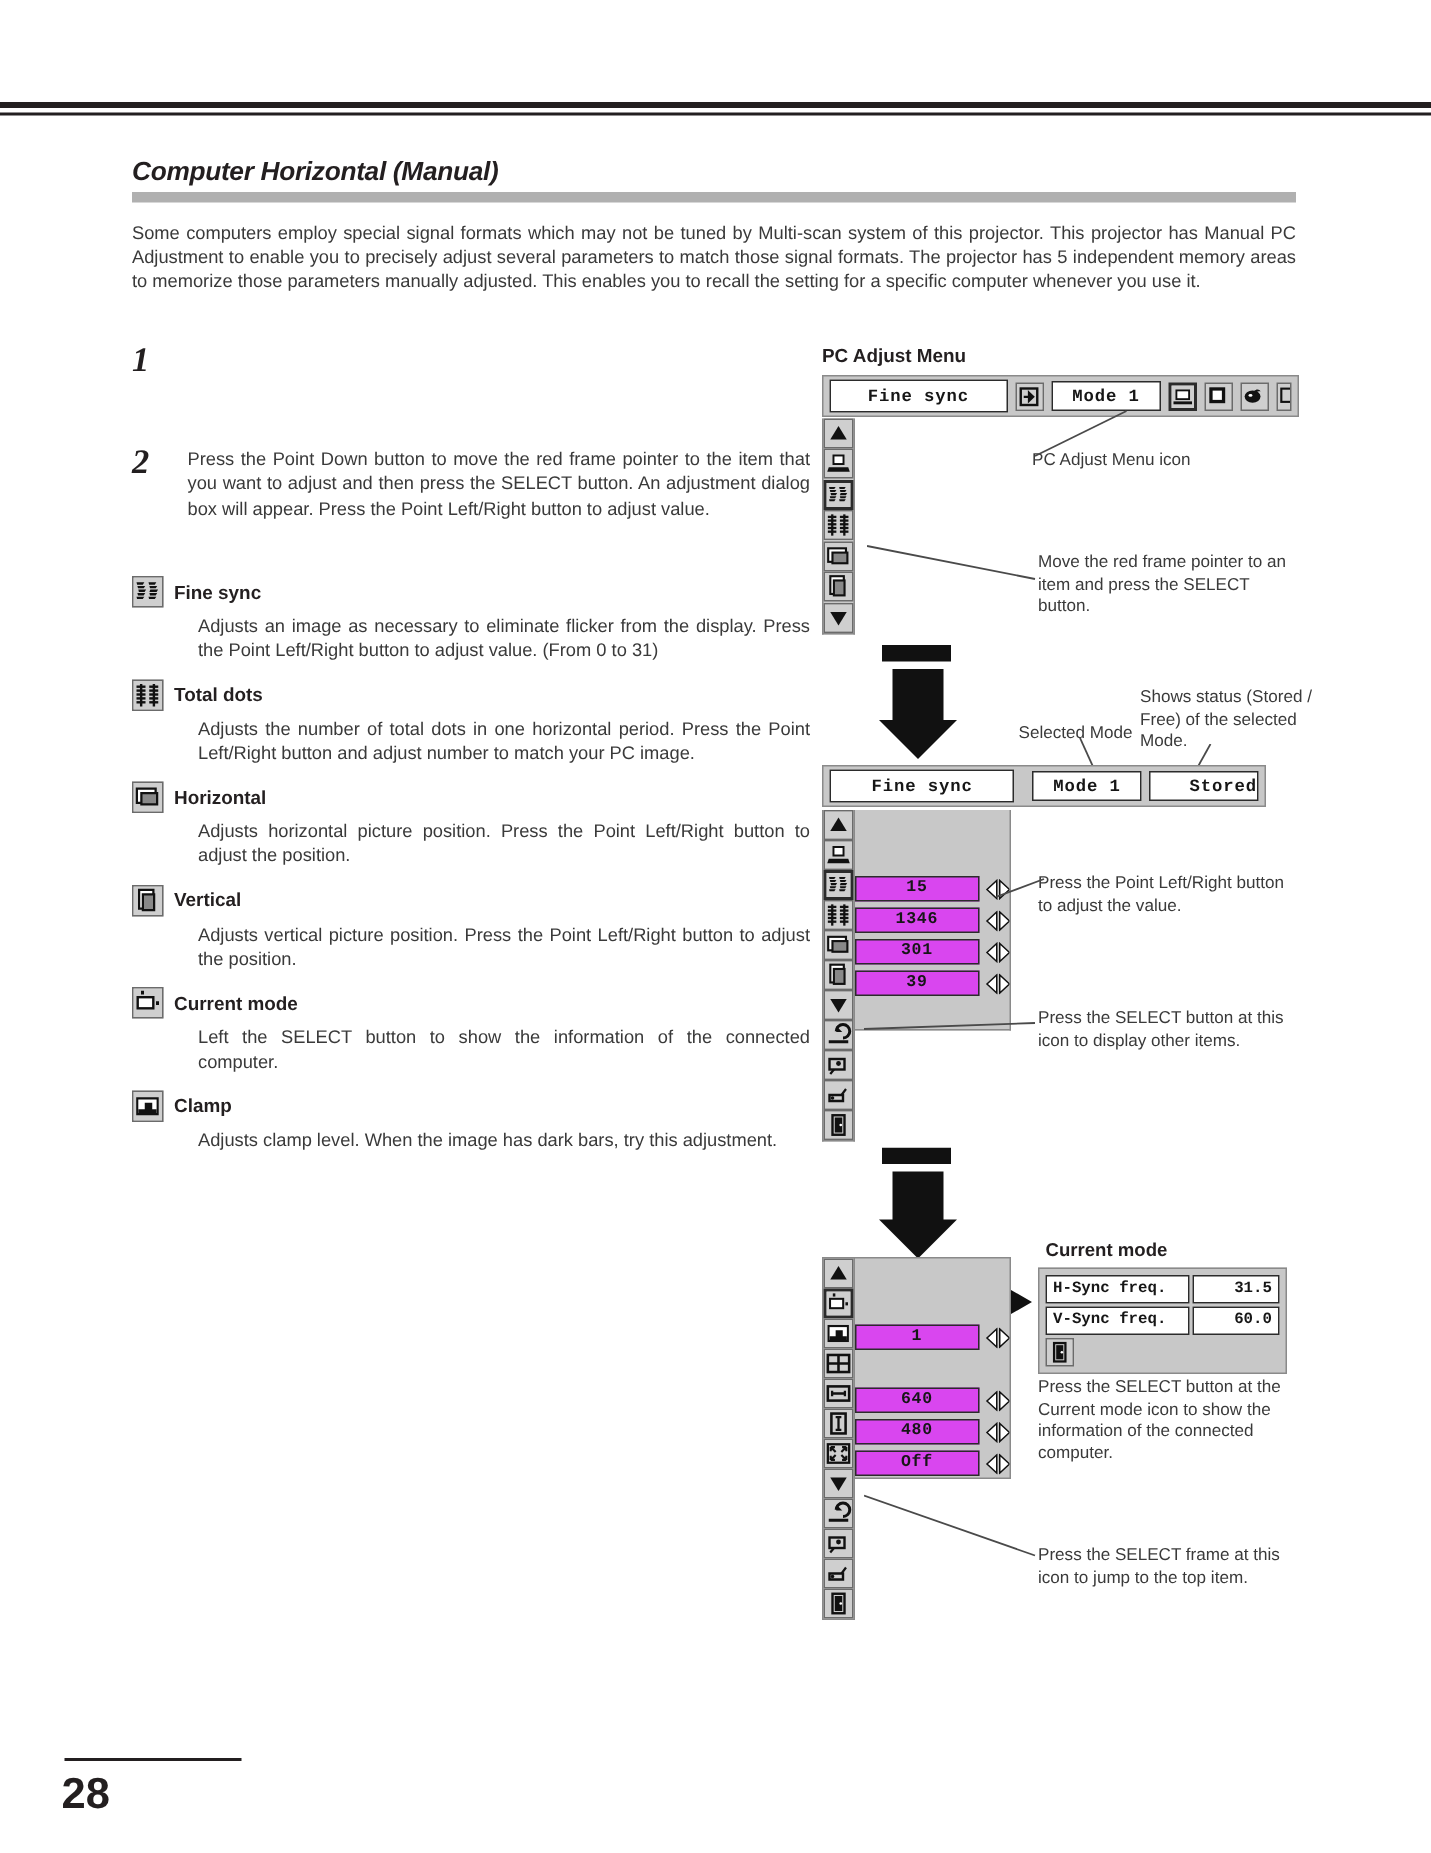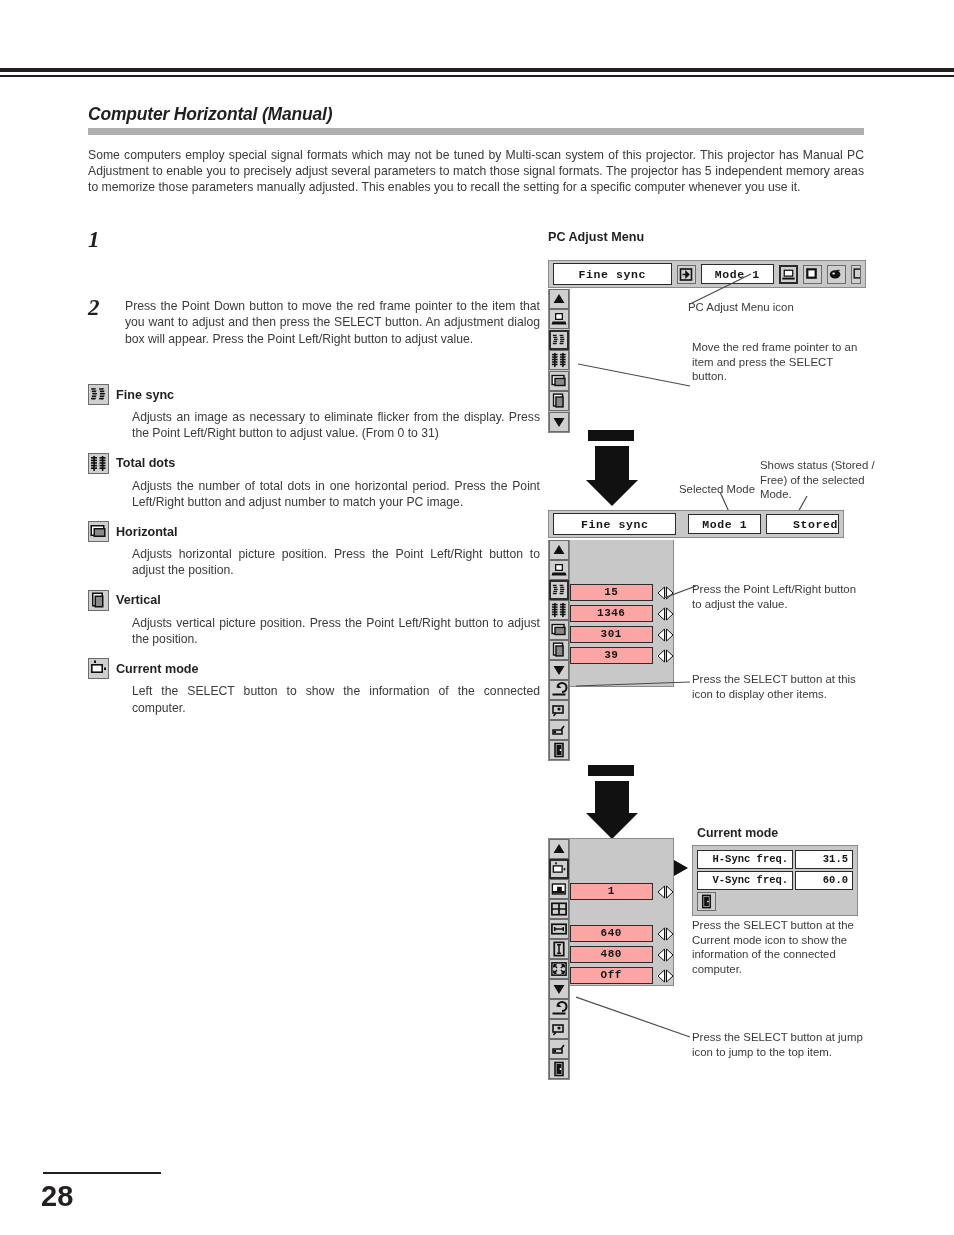--- a/index.html
+++ b/index.html
@@ -52,21 +52,21 @@
   
   .ibox {
     width:21px; height:21px; background:#cfcfcf;
     border:1px solid #6b6b6b; position:relative; flex:0 0 auto;
     display:inline-block; vertical-align:middle;
   }
   .ibox svg { display:block; }
 
   
   .rightcol { position:absolute; left:548px; top:230px; width:340px; }
-  .rc-head { font-size:12.6px; font-weight:bold; color:#231f20; margin-bottom:16px; }
+  .rc-head { font-size:12.6px; font-weight:bold; color:#231f20; margin-bottom:6px; }
 
   
   .osd-bar {
     background:#c8c8c8; border:1px solid #8a8a8a;
     display:flex; align-items:center; padding:3px 4px; gap:5px;
     position:relative;
   }
   .osd-field {
     background:#ffffff; border:1.5px solid #2b2b2b;
     font-family:"Liberation Mono", monospace; font-weight:bold;
@@ -76,41 +76,41 @@
   .osd-ibtn {
     width:19px; height:19px; background:#cfcfcf; border:1px solid #6b6b6b;
     flex:0 0 auto;
   }
   .osd-side { width:22px; background:#c8c8c8; border:1px solid #8a8a8a; border-top:none; }
   .osd-side .ibox { width:20px; height:20px; margin:0.5px 0 0 0; display:block; }
 
   
   .val-row { display:flex; align-items:center; gap:4px; height:21px; }
   .val-box {
-    width:85px; height:17px; background:#fca5a5; border:1.5px solid #2b2b2b;
+    width:85px; height:17px; background:#d946ef; border:1.5px solid #2b2b2b;
     font-family:"Liberation Mono", monospace; font-weight:bold; font-size:11px;
     color:#161616; text-align:center; line-height:14px; letter-spacing:0.5px;
   }
 
   
   .anno { position:absolute; font-size:11.4px; line-height:14.6px; color:#3a3a3a; }
 
   
   .bigarrow { position:absolute; }
 
   
   .cm-title { font-size:12.4px; font-weight:bold; color:#231f20; }
   .cm-box { background:#c8c8c8; border:1px solid #8a8a8a; padding:4px; }
   .cm-row { display:flex; margin-bottom:2px; }
   .cm-label, .cm-value {
     border:1.5px solid #2b2b2b; background:#ffffff;
     font-family:"Liberation Mono", monospace; font-weight:bold; font-size:10.5px;
     color:#161616; padding:2px 4px; height:19px; line-height:13px;
   }
-  .cm-label { width:100px; text-align:right; }
+  .cm-label { width:100px; text-align:left; }
   .cm-value { width:60px; text-align:right; margin-left:2px; }
 
   
   .pg-rule { position:absolute; left:43px; top:1172px; width:118px; height:2px; background:#231f20; }
   .pg-num { position:absolute; left:41px; top:1180px; font-size:29px; font-weight:bold; color:#231f20; }
 </style>
 </head>
 <body>
 
 <div class="page">
@@ -225,20 +225,34 @@
             <rect x="2" y="5" width="12" height="9" fill="#111"></rect>
             <rect x="3.6" y="6.6" width="8.8" height="5.8" fill="#fff"></rect>
             <rect x="15" y="8.5" width="2" height="2.5" fill="#111"></rect>
           </svg>
         </span>
         <span class="sec-title">Current mode</span>
       </div>
       <div class="sec-body">Left the SELECT button to show the information of the connected computer.</div>
     </div>
 
+    <div class="sec">
+      <div class="sec-head">
+        <span class="ibox">
+          <svg width="19" height="19" viewBox="0 0 19 19">
+            <rect x="0" y="0" width="19" height="19" fill="#cfcfcf"></rect>
+            <rect x="1.8" y="3.5" width="15" height="12" fill="#111"></rect>
+            <rect x="3.2" y="5" width="12.2" height="9" fill="#fff"></rect>
+            <path d="M3.2 11.5h4.3V7.2h5V11.5h2.9v2.5H3.2z" fill="#111"></path>
+          </svg>
+        </span>
+        <span class="sec-title">Clamp</span>
+      </div>
+      <div class="sec-body">Adjusts clamp level.  When the image has dark bars, try this adjustment.</div>
+    </div>
 
   </div>
 
   <div class="rightcol">
 
     <div class="rc-head">PC Adjust Menu</div>
 
     <div class="osd-bar" style="width:318px;height:28px;">
       <div class="osd-field" style="width:126px;height:22px;line-height:18px;">Fine sync</div>
       <div class="osd-ibtn">
@@ -357,21 +371,21 @@
       </span>
     </div>
 
   </div>
 
   <div class="anno" style="left:688px; top:300px; width:180px;">PC Adjust Menu icon</div>
   <svg style="position:absolute;left:680px;top:272px;width:120px;height:36px;">
     <line x1="10" y1="32" x2="71" y2="2" stroke="#4a4a4a" stroke-width="1.2"></line>
   </svg>
 
-  <div class="anno" style="left:692px; top:340px; width:174px;">Move the red frame pointer to an item and press the SELECT button.</div>
+  <div class="anno" style="left:692px; top:368px; width:174px;">Move the red frame pointer to an item and press the SELECT button.</div>
   <svg style="position:absolute;left:578px;top:362px;width:118px;height:30px;">
     <line x1="0" y1="2" x2="112" y2="24" stroke="#4a4a4a" stroke-width="1.2"></line>
   </svg>
 
   <div class="bigarrow" style="left:586px;top:430px;">
     <svg width="52" height="80" viewBox="0 0 52 80">
       <rect x="2" y="0" width="46" height="11" fill="#111"></rect>
       <path d="M9 16h34v34h9L26 76 0 50h9z" fill="#111"></path>
     </svg>
   </div>
@@ -708,21 +722,21 @@
               <path d="M7.5 1v12L1 7z" fill="#fff" stroke="#111" stroke-width="1"></path>
               <path d="M9.5 1v12L16 7z" fill="#fff" stroke="#111" stroke-width="1"></path>
             </svg>
         </div>
       </div>
     </div>
   </div>
 
   <div class="anno" style="left:692px; top:918px; width:175px;">Press the SELECT button at the Current mode icon to show the information of the connected computer.</div>
 
-  <div class="anno" style="left:692px; top:1030px; width:175px;">Press the SELECT button at jump icon to jump to the top item.</div>
+  <div class="anno" style="left:692px; top:1030px; width:175px;">Press the SELECT frame at this icon to jump to the top item.</div>
   <svg style="position:absolute;left:576px;top:995px;width:120px;height:46px;">
     <line x1="0" y1="2" x2="114" y2="42" stroke="#4a4a4a" stroke-width="1.2"></line>
   </svg>
 
   <div class="pg-rule"></div>
   <div class="pg-num">28</div>
 
 </div>
 
 </body></html>

